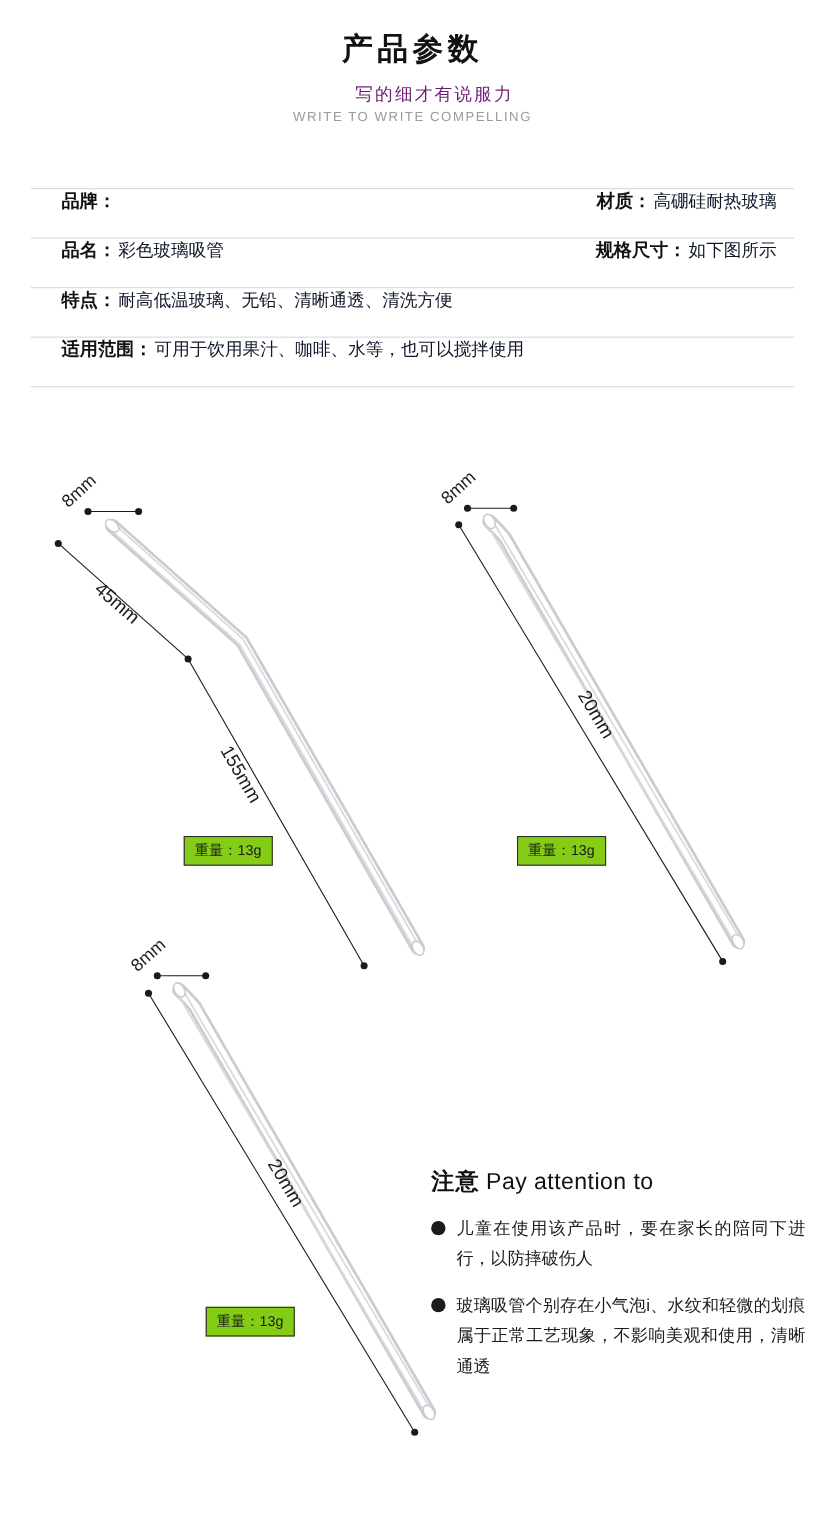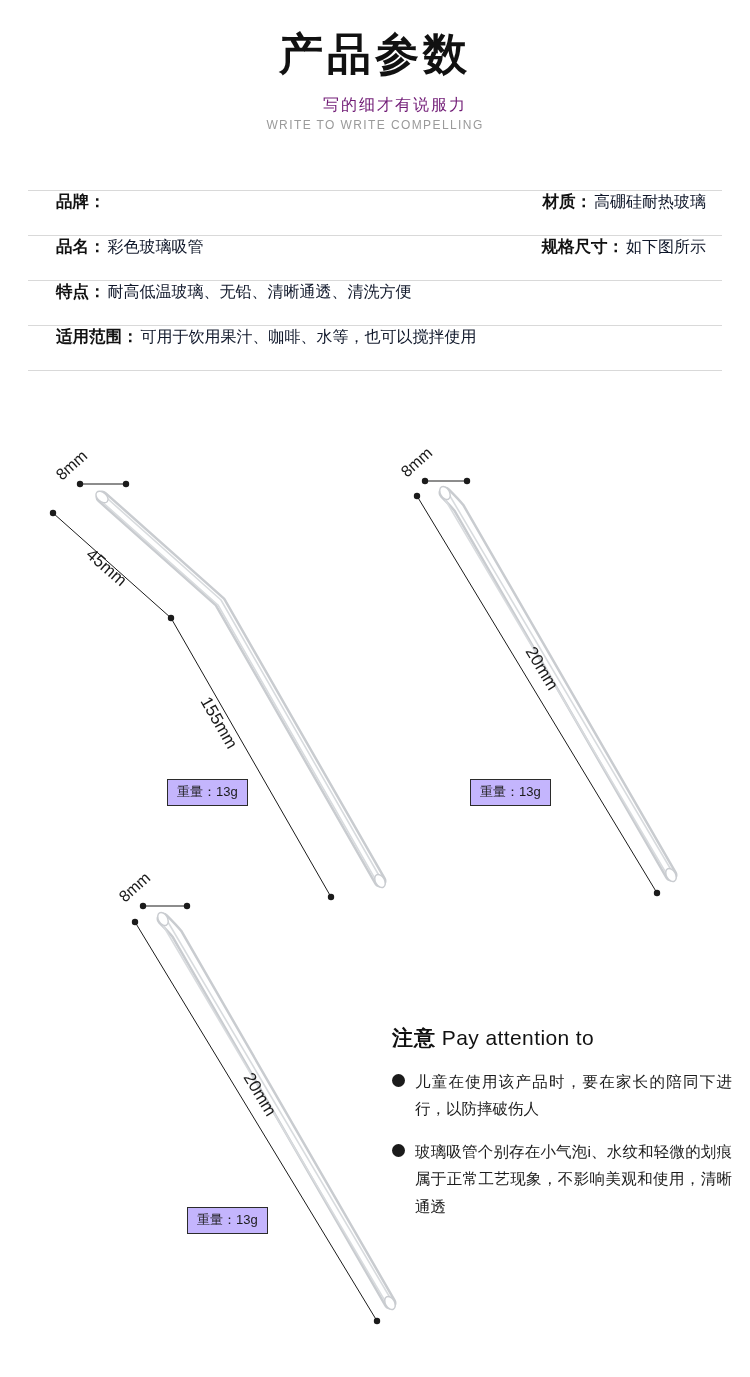--- a/index.html
+++ b/index.html
@@ -10,21 +10,21 @@
     background: #ffffff;
     font-family: "Liberation Sans", sans-serif;
     color: #1b1b1b;
     position: relative;
     overflow: hidden;
   }
 
   
   .header { padding-top: 28px; text-align: center; }
   .header .title {
-    font-size: 44px;
+    font-size: 28px;
     font-weight: bold;
     letter-spacing: 4px;
     color: #111;
     line-height: 1.2;
     text-align: center;
   }
   .header .subtitle {
     margin-top: 14px;
     font-size: 16px;
     color: #701a75;
@@ -75,35 +75,36 @@
   }
   .fig { position: absolute; }
   .fig svg { display: block; overflow: visible; }
 
   .weight-box {
     position: absolute;
     border: 1px solid #2b2b2b;
     padding: 3px 9px 4px 9px;
     font-size: 13px;
     color: #1b1b1b;
-    background: #c4b5fd;
+    background: #84cc16;
     white-space: nowrap;
   }
 
   
   .attention {
     position: absolute;
     left: 392px;
     top: 1024px;
     width: 340px;
   }
   .attention-head {
     font-size: 21px;
     color: #111;
     margin-bottom: 16px;
+    margin-top: 36px;
   }
   .attention-head .cn { font-weight: bold; letter-spacing: 1px; }
   .attention-head .en { font-weight: normal; letter-spacing: 0.4px; }
   .note {
     display: flex;
     align-items: flex-start;
     margin-bottom: 16px;
   }
   .bullet {
     flex: 0 0 auto;

